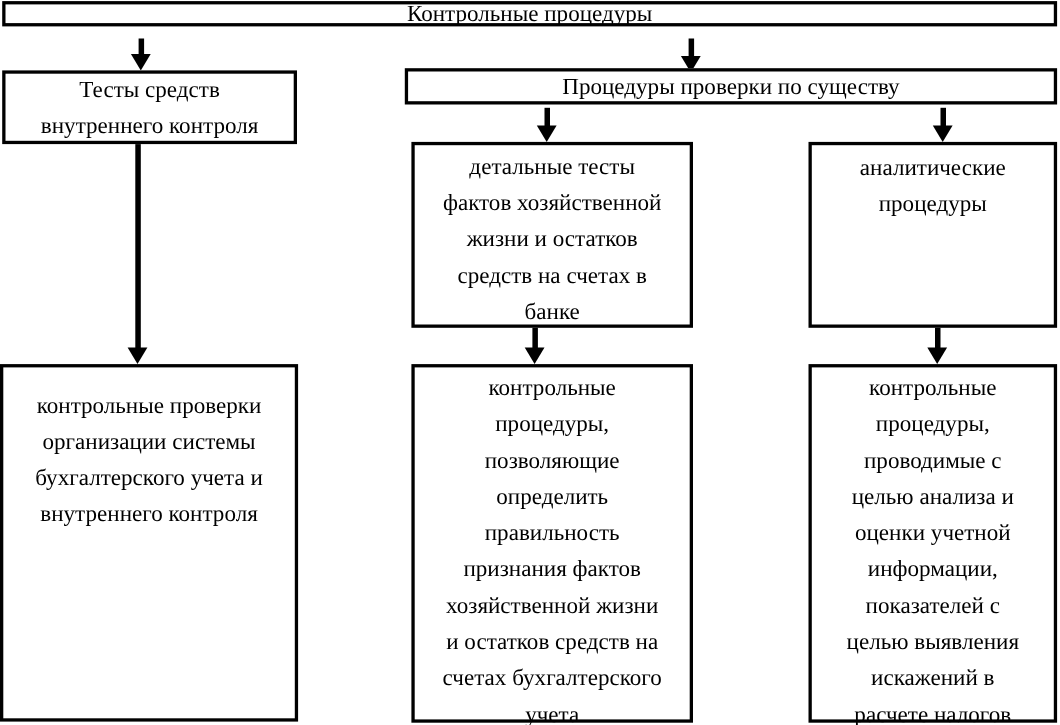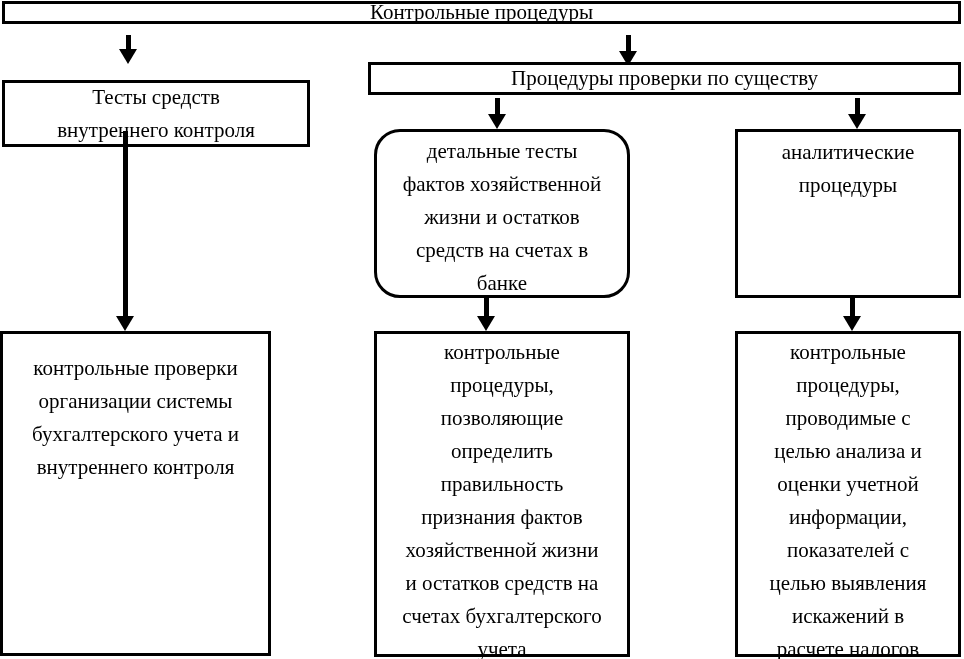--- a/index.html
+++ b/index.html
@@ -68,38 +68,38 @@
 
   <div class="varrow" style="left:119px; top:35px; height:29px;">
     <div class="stem"></div>
     <div class="head"></div>
   </div>
   <div class="varrow" style="left:619px; top:35px; height:31px;">
     <div class="stem"></div>
     <div class="head"></div>
   </div>
 
-  <div class="box v-center" style="left:2px; top:80px; width:308px; height:67px;">
+  <div class="box v-center" style="left:2px; top:64px; width:268px; height:67px;">
     <span class="txt">Тесты средств
 внутреннего контроля</span>
   </div>
   <div class="box v-center" style="left:368px; top:62px; width:593px; height:33px;">
     <span class="txt">Процедуры проверки по существу</span>
   </div>
 
   <div class="varrow" style="left:488px; top:98px; height:31px;">
     <div class="stem"></div>
     <div class="head"></div>
   </div>
   <div class="varrow" style="left:848px; top:98px; height:31px;">
     <div class="stem"></div>
     <div class="head"></div>
   </div>
 
-  <div class="box v-top" style="left:374px; top:129px; width:256px; height:169px; padding-top:3px;border-radius:26px;">
+  <div class="box v-top" style="left:374px; top:129px; width:256px; height:169px; padding-top:3px;">
     <span class="txt">детальные тесты
 фактов хозяйственной
 жизни и остатков
 средств на счетах в
 банке</span>
   </div>
   <div class="box v-top" style="left:735px; top:129px; width:226px; height:169px; padding-top:4px;">
     <span class="txt">аналитические
 процедуры</span>
   </div>

